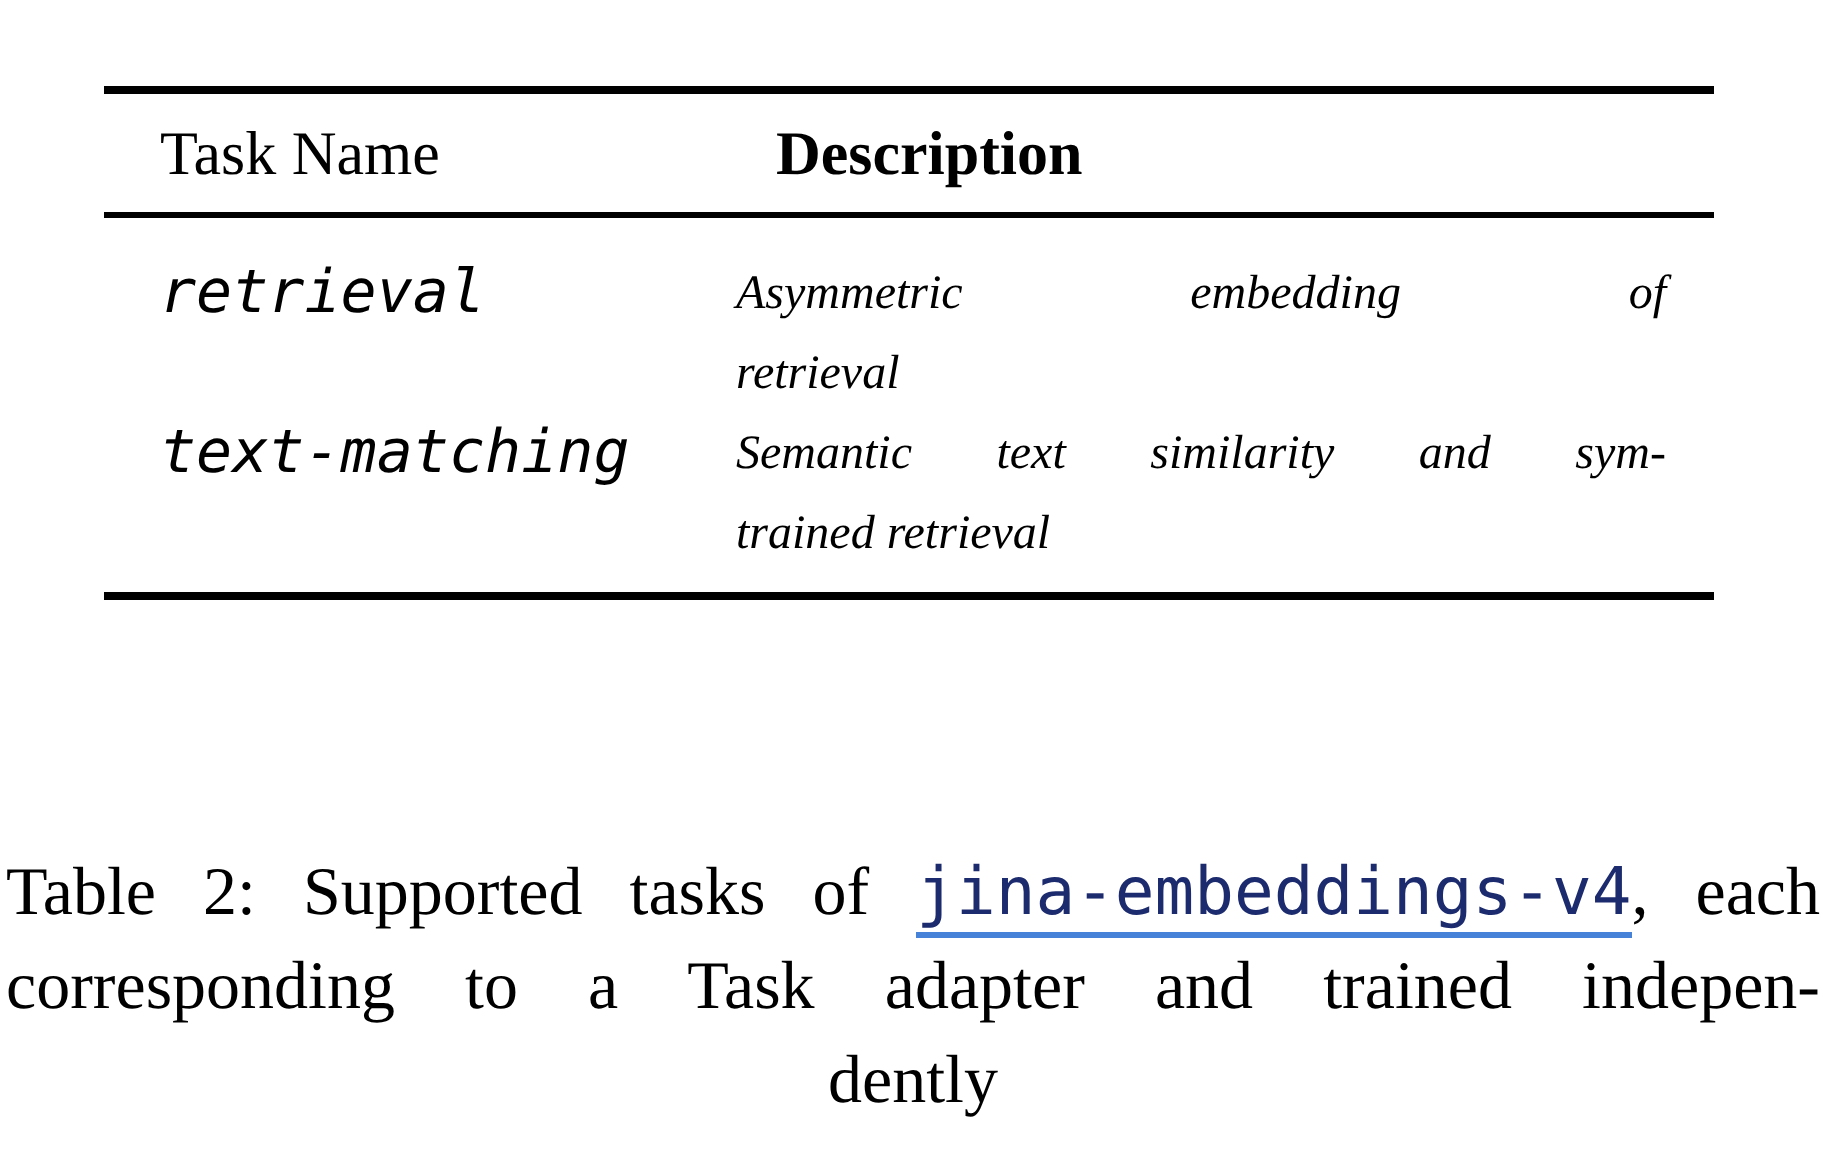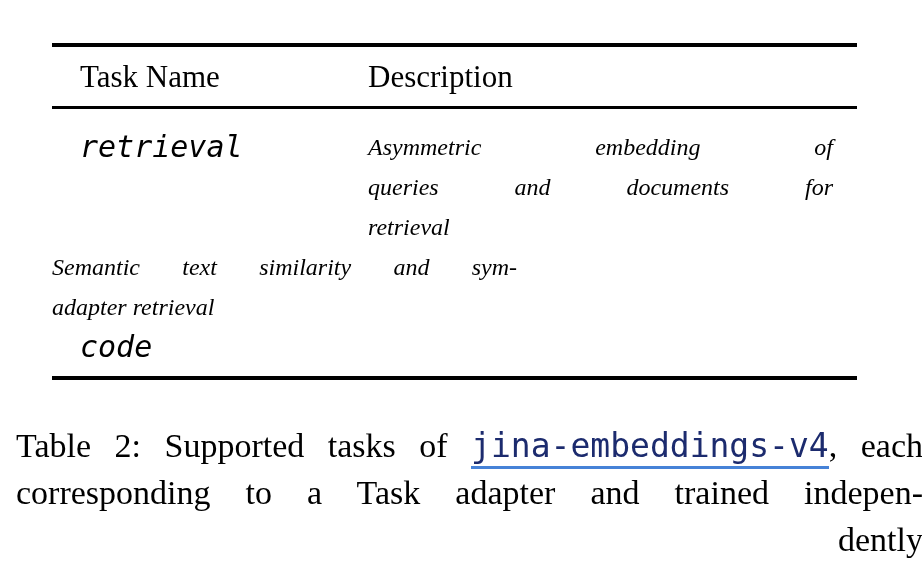--- a/index.html
+++ b/index.html
@@ -28,27 +28,28 @@
     top: 43px;
     width: 805px;
   }
   .rule { width: 100%; background: var(--rule-color); }
   .rule-thick { height: 4px; }
   .rule-thin  { height: 3px; }
 
   .header-row {
     display: flex;
     padding: 10px 0 9px 0;
+    gap: 20px;
   }
   .hcell {
     font-size: 31px;
     line-height: 40px;
   }
   .hcell-1 { width: 316px; padding-left: 28px; }
-  .hcell-2 { width: 465px; }
+  .hcell-2 { width: 465px; font-weight: bold; }
 
   .body-rows { padding: 18px 0 9px 0; }
   .row { display: flex; font-style: italic; }
   .cell-task {
     width: 316px;
     padding-left: 28px;
     font-family: "DejaVu Sans Mono", monospace;
     font-size: 30px;
     line-height: 40px;
     white-space: nowrap;
@@ -59,31 +60,31 @@
     line-height: 40px;
   }
   .jline {
     text-align: justify;
     text-align-last: justify;
   }
 
   
   .caption {
     position: absolute;
-    left: 16px;
+    left: 3px;
     top: 422px;
     width: 907px;
     font-size: 34px;
     line-height: 47px;
   }
   .cap-just {
     text-align: justify;
     text-align-last: justify;
   }
-  .cap-left { text-align: right; }
+  .cap-left { text-align: center; }
   .caption a.model-link {
     font-family: "DejaVu Sans Mono", monospace;
     font-size: 33px;
     color: var(--link-color);
     text-decoration: none;
     border-bottom: 3px solid var(--underline-color);
     padding-bottom: 1px;
     white-space: nowrap;
     cursor: pointer;
   }
@@ -100,34 +101,33 @@
   </div>
 
   <div class="rule rule-thin"></div>
 
   <div class="body-rows">
 
     <div class="row">
       <div class="cell-task">retrieval</div>
       <div class="cell-desc">
         <div class="jline">Asymmetric embedding of</div>
-        <div class="jline">queries and documents for</div>
         <div>retrieval</div>
       </div>
     </div>
 
     <div class="row">
+      <div class="cell-task">text-matching</div>
       <div class="cell-desc">
         <div class="jline">Semantic text similarity and sym-</div>
-        <div>adapter retrieval</div>
+        <div>trained retrieval</div>
       </div>
     </div>
 
     <div class="row">
-      <div class="cell-task">code</div>
     </div>
 
   </div>
 
   <div class="rule rule-thick"></div>
 </div>
 
 <div class="caption">
   <div class="cap-just"><span>Table 2: Supported tasks of </span><a class="model-link">jina-embeddings-v4</a><span>, each</span></div>
   <div class="cap-just">corresponding to a Task adapter and trained indepen-</div>

